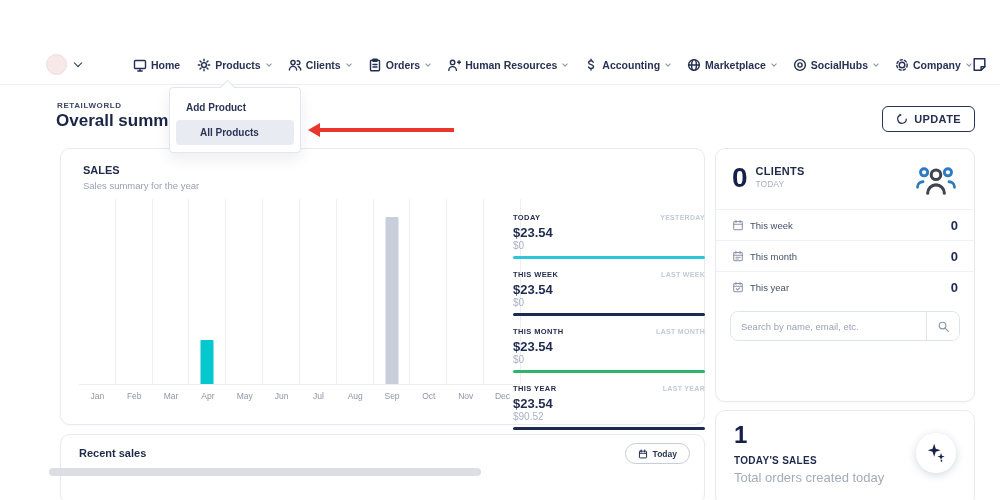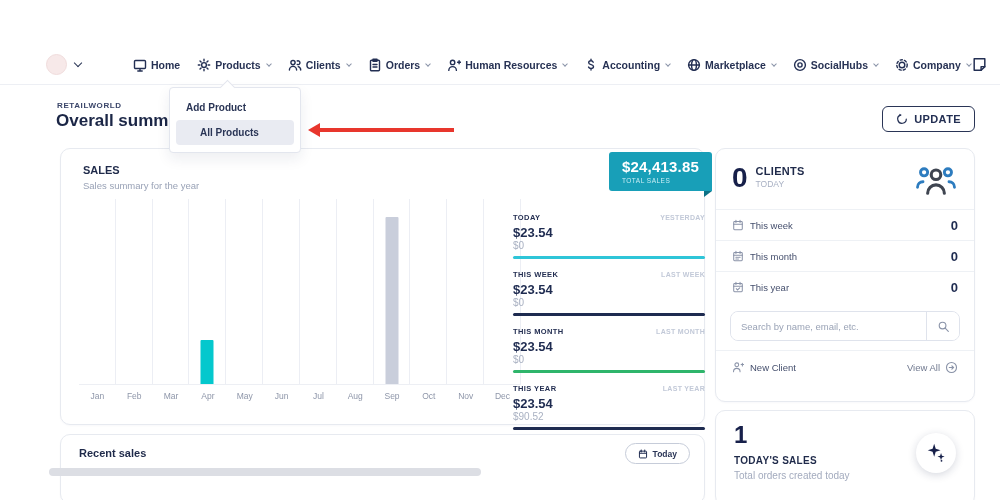--- a/index.html
+++ b/index.html
@@ -94,21 +94,21 @@
   .search-btn { width:33px; border-left:1px solid #dfe3ec; background:#fff; display:flex; align-items:center;
                 justify-content:center; cursor:pointer; }
   .clients-foot { display:flex; align-items:center; border-top:1px solid #eef1f5; height:33px; padding:0 16px; }
   .new-client { display:flex; align-items:center; gap:6px; font-size:9.5px; color:#454f6d; cursor:pointer; }
   .view-all { margin-left:auto; display:flex; align-items:center; gap:5px; font-size:9.5px; color:#717a90; cursor:pointer; }
 
   
   .orders-card { left:715px; top:410px; width:260px; height:96px; }
   .orders-count { position:absolute; left:18px; top:10px; font-size:24px; font-weight:bold; color:#17204a; }
   .orders-title { position:absolute; left:18px; top:44px; font-size:10px; font-weight:bold; letter-spacing:.3px; color:#1f2a4a; }
-  .orders-sub { position:absolute; left:18px; top:59px; font-size:10px; color:#a3abbe; }
+  .orders-sub { position:absolute; left:18px; top:59px; font-size:13px; color:#a3abbe; }
   .sparkle-btn { position:absolute; right:18px; top:22px; width:40px; height:40px; border-radius:50%; background:#fff;
                  box-shadow:0 2px 8px rgba(30,40,80,.18); display:flex; align-items:center; justify-content:center; cursor:pointer; }
 
   
   .recent-card { left:60px; top:434px; width:645px; height:70px; }
   .recent-title { position:absolute; left:18px; top:12px; font-size:11px; font-weight:bold; color:#1f2a4a; }
   .today-pill { position:absolute; right:14px; top:8px; display:flex; align-items:center; gap:5px; border:1px solid #c6ccd9;
                 border-radius:999px; padding:0 12px; height:21px; font-size:8.5px; font-weight:bold; color:#2a3556;
                 background:#fff; cursor:pointer; }
   .table-header-strip { position:absolute; left:-12px; top:33px; width:432px; height:8px; background:#dcdee4; border-radius:4px; }
@@ -232,24 +232,20 @@
           <path d="M4 0.8l2.8 1.6L4 4.2z" fill="#232f53"></path>
         </svg>
       <span>UPDATE</span>
     </button>
   </div>
 
   <div class="card sales-card">
     <div class="sales-title">SALES</div>
     <div class="sales-sub">Sales summary for the year</div>
 
-    <div class="total-badge">
-      <div class="amt">$24,413.85</div>
-      <div class="lbl">TOTAL SALES</div>
-    </div>
 
     <div class="chart-wrap">
       <div class="chart-plot" id="chart-plot">
           <div class="chart-cell"></div>
           <div class="chart-cell"></div>
           <div class="chart-cell"></div>
           <div class="chart-cell">
             <div class="chart-bar" style="height: 23.54%; background: rgb(4, 200, 205);"></div>
           </div>
           <div class="chart-cell"></div>
@@ -382,36 +378,20 @@
         <input type="text" placeholder="Search by name, email, etc." style="">
         <span class="search-btn">
           <svg width="13" height="13" viewBox="0 0 14 14">
               <circle class="gr" cx="6" cy="6" r="3.6"></circle>
               <path class="gr" d="M8.8 8.8L12.2 12.2"></path>
             </svg>
         </span>
       </div>
     </div>
 
-    <div class="clients-foot">
-      <span class="new-client">
-        <svg width="12" height="12" viewBox="0 0 14 14">
-            <circle class="gr" cx="5.6" cy="4.4" r="2.2"></circle>
-            <path class="gr" d="M1.8 12.4c0-2.1 1.7-3.8 3.8-3.8s3.8 1.7 3.8 3.8M10.6 4.2h3M12.1 2.7v3"></path>
-          </svg>
-        <span>New Client</span>
-      </span>
-      <span class="view-all">
-        <span>View All</span>
-        <svg width="13" height="13" viewBox="0 0 14 14">
-            <circle class="gr" cx="7" cy="7" r="5.4"></circle>
-            <path class="gr" d="M4.6 7h4.4M7.4 5.2L9.2 7l-1.8 1.8"></path>
-          </svg>
-      </span>
-    </div>
   </div>
 
   <div class="card orders-card">
     <div class="orders-count">1</div>
     <div class="orders-title">TODAY'S SALES</div>
     <div class="orders-sub">Total orders created today</div>
     <div class="sparkle-btn">
       <svg width="22" height="22" viewBox="0 0 24 24">
         <path d="M10 2l1.7 5.3L17 9l-5.3 1.7L10 16l-1.7-5.3L3 9l5.3-1.7z" fill="#17204a"></path>
         <path d="M17.5 12l1 2.9 2.9 1-2.9 1-1 2.9-1-2.9-2.9-1 2.9-1z" fill="#17204a"></path>

